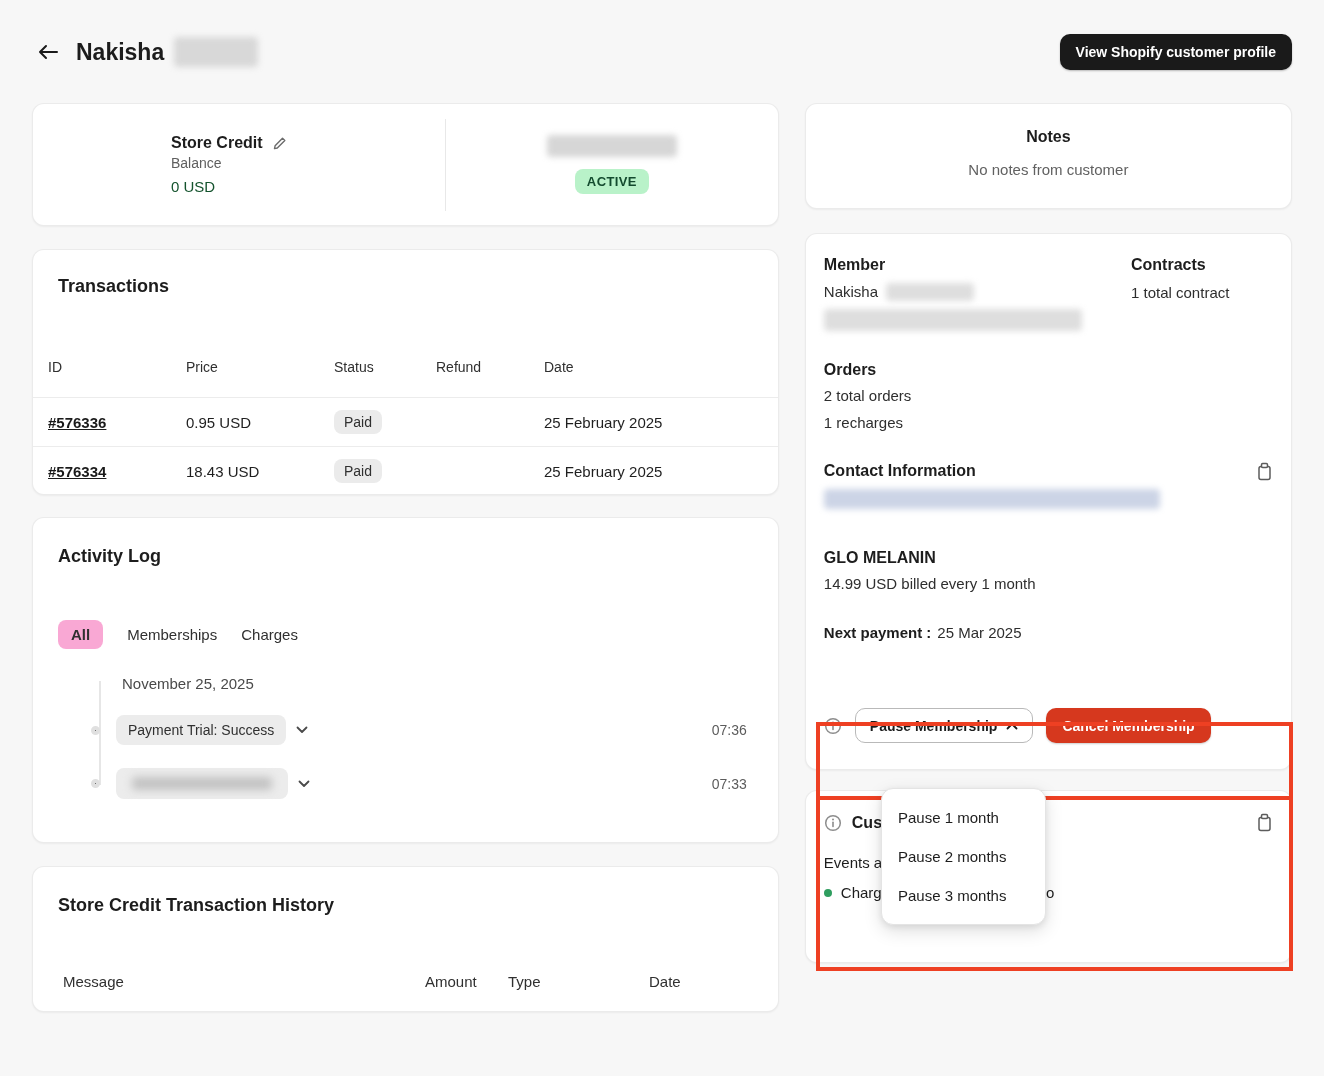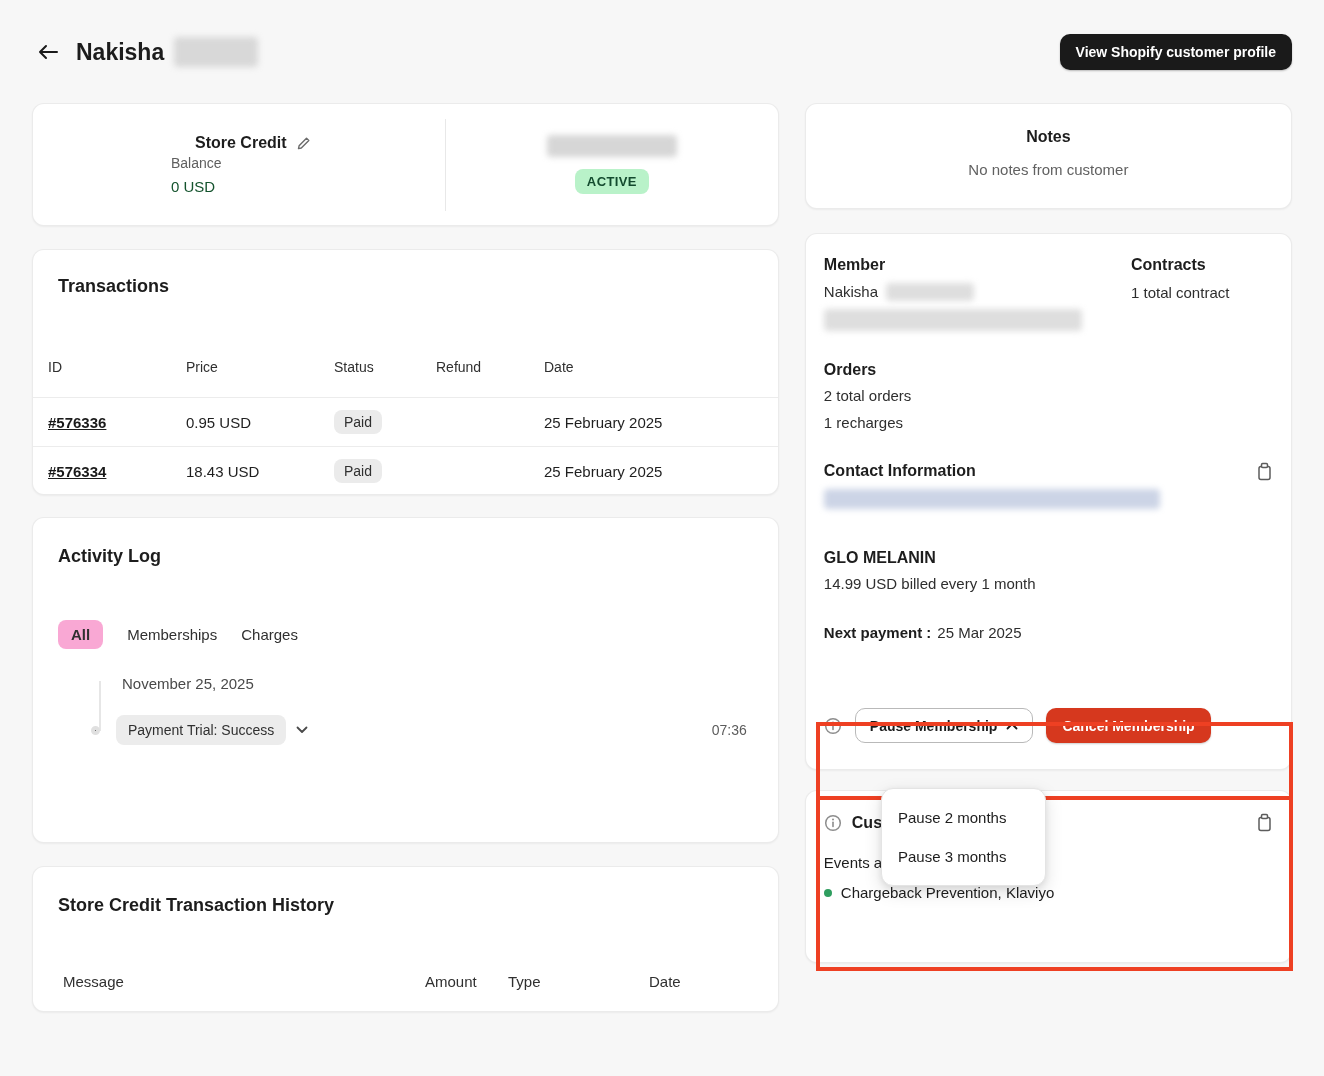--- a/index.html
+++ b/index.html
@@ -31,21 +31,21 @@
   .col-right { width:488px; margin-left:26px; }
   .card {
     background:#fff; border:1px solid rgba(0,0,0,.08); border-radius:12px;
     box-shadow:0 1px 2px rgba(0,0,0,.05);
   }
 
   
   .sc-card { height:123px; margin-bottom:23px; display:flex; align-items:center; }
   .sc-left { width:412px; padding-left:138px; }
   .sc-divider { width:1px; height:92px; background:#e8e8e8; }
-  .sc-title { font-size:16px; font-weight:700; display:flex; gap:9px;margin-left:24px; }
+  .sc-title { font-size:16px; font-weight:700; display:flex; gap:9px; }
   .sc-sub { font-size:14px; color:#5f5f5f; margin-top:3px; }
   .sc-amount { font-size:15px; color:#14532d; margin-top:7px; }
   .sc-right { flex:1; display:flex; flex-direction:column; align-items:center; }
   .sc-redact { width:130px; height:22px; background:#d6d6d6; }
   .badge-active {
     margin-top:12px; background:#b9f2c9; color:#134a2e; font-size:13px; font-weight:700;
     letter-spacing:.4px; padding:5px 12px; border-radius:8px;
   }
 
   
@@ -235,20 +235,32 @@
           <div class="tl-row">
             <span class="tl-dot"></span>
             <span class="tl-pill">Payment Trial: Success</span>
             <span class="tl-chevron icon">
               <svg width="12" height="8" viewBox="0 0 12 8">
                   <path d="M1.5 1.5 L6 6 L10.5 1.5" stroke="#4a4a4a" stroke-width="1.8" fill="none" stroke-linecap="round" stroke-linejoin="round"></path>
                 </svg>
             </span>
             <span class="tl-time">07:36</span>
           </div>
+          <div class="tl-row">
+            <span class="tl-dot"></span>
+            <span class="tl-pill tl-pill-redact">
+                <span class="redact"></span>
+              </span>
+            <span class="tl-chevron icon">
+              <svg width="12" height="8" viewBox="0 0 12 8">
+                  <path d="M1.5 1.5 L6 6 L10.5 1.5" stroke="#4a4a4a" stroke-width="1.8" fill="none" stroke-linecap="round" stroke-linejoin="round"></path>
+                </svg>
+            </span>
+            <span class="tl-time">07:33</span>
+          </div>
         </div>
       </div>
 
       <div class="card sch-card">
         <div class="sch-title">Store Credit Transaction History</div>
         <div class="sch-header">
           <span>Message</span>
           <span>Amount</span>
           <span>Type</span>
           <span>Date</span>
@@ -352,17 +364,18 @@
         </div>
       </div>
 
     </div>
   </div>
 
   <div class="anno anno-top"></div>
   <div class="anno anno-bottom"></div>
 
   <div class="dropdown">
+    <div class="item">Pause 1 month</div>
     <div class="item">Pause 2 months</div>
     <div class="item">Pause 3 months</div>
   </div>
 
 </div>
 
 </body></html>

